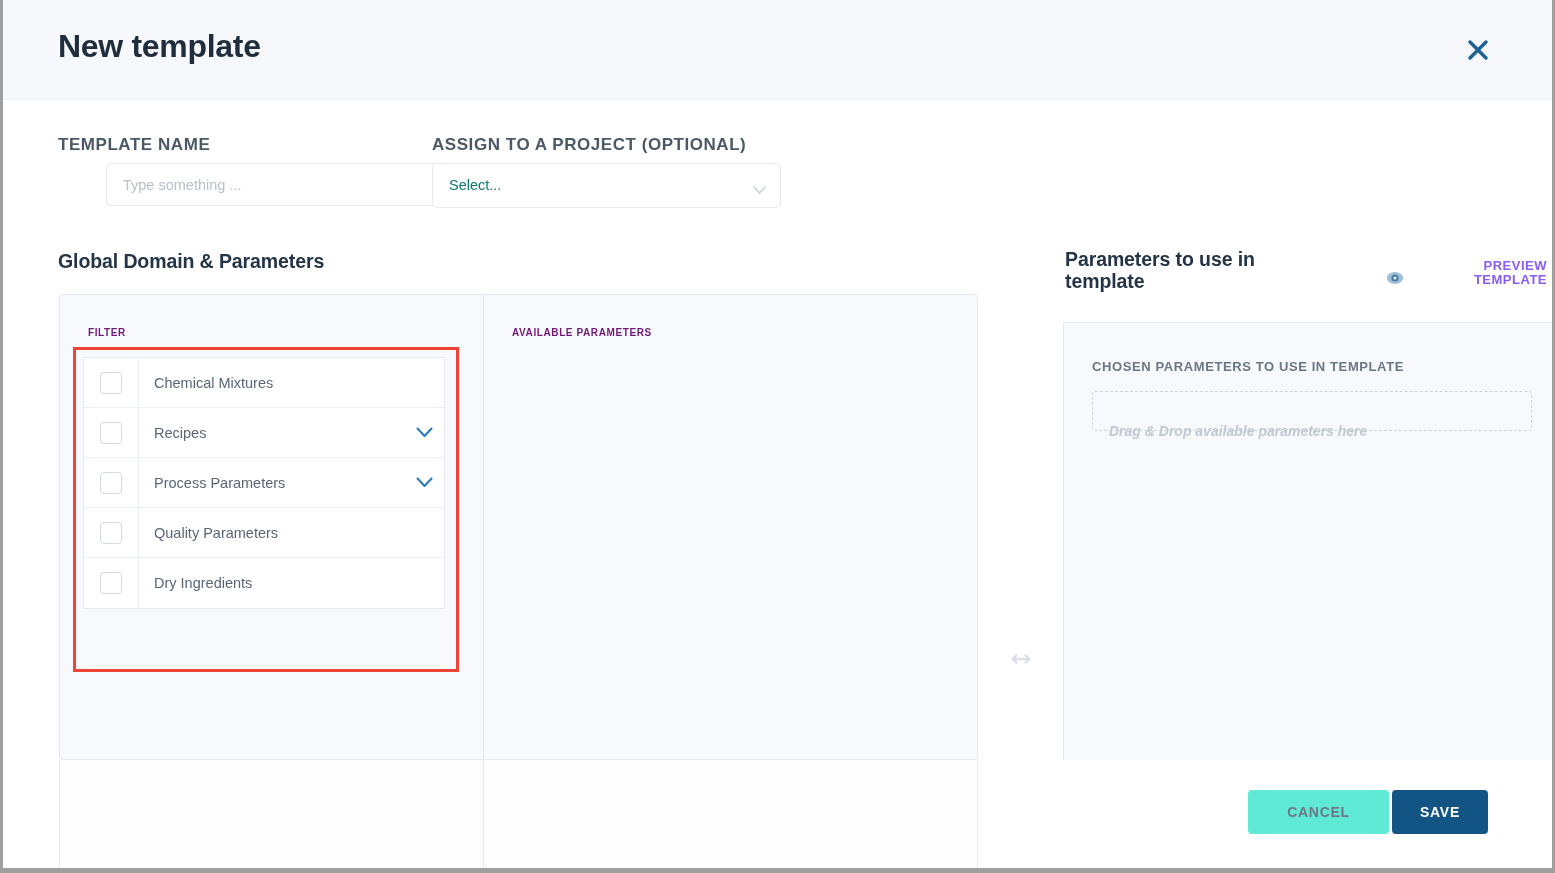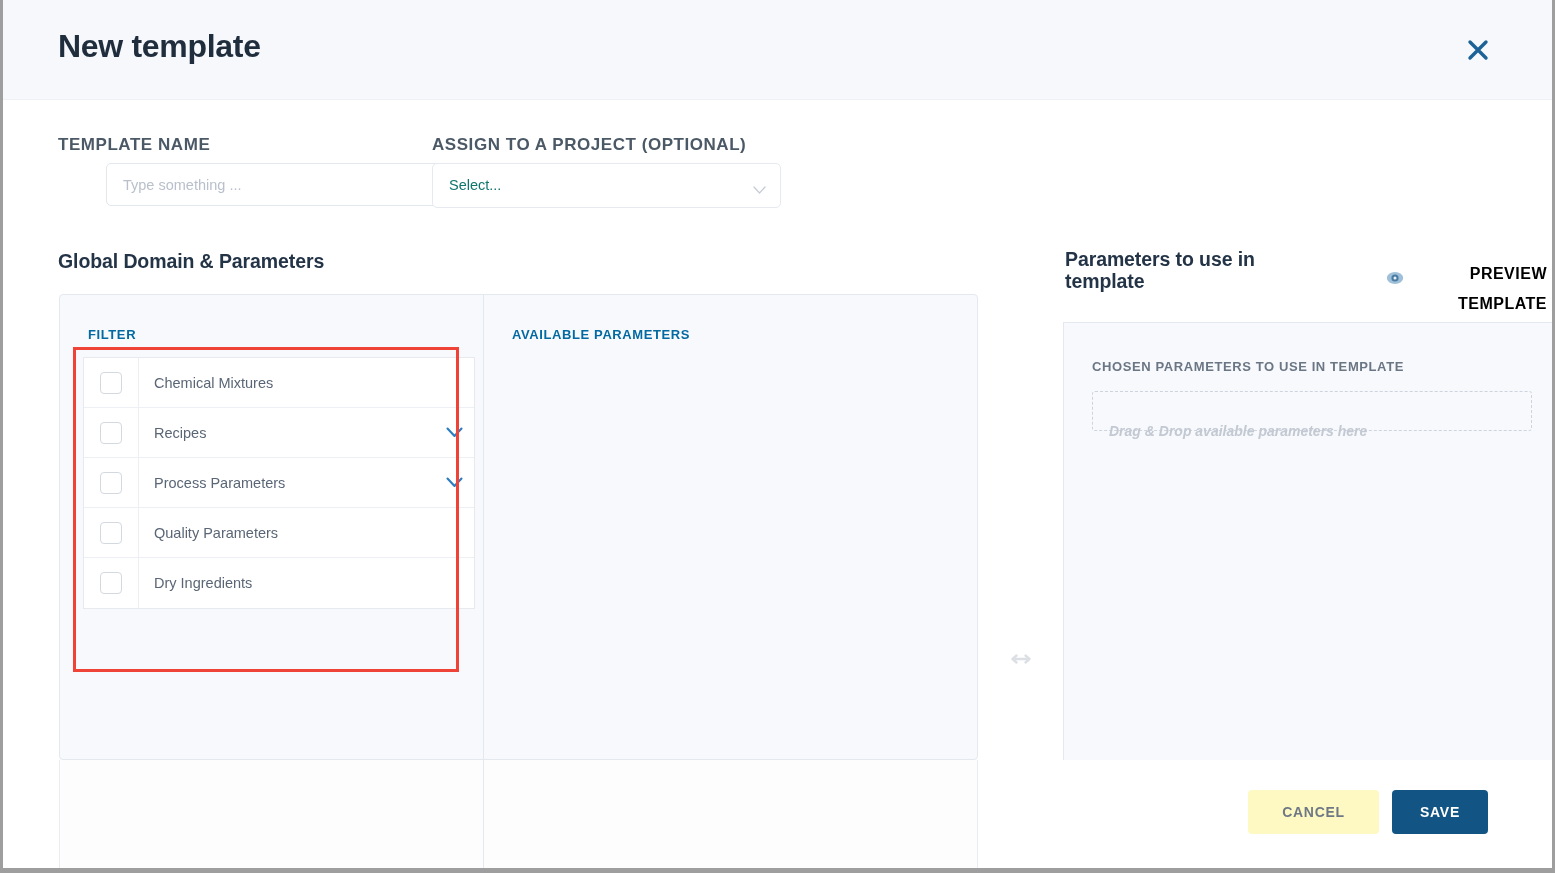--- a/index.html
+++ b/index.html
@@ -136,25 +136,25 @@
     width: 20px;
     height: 20px;
     cursor: pointer;
   }
   .preview-link {
     position: absolute;
     left: 1444px;
     top: 259px;
     width: 100px;
     text-align: right;
-    font-size: 16px;
+    font-size: 13px;
     font-weight: bold;
     letter-spacing: 0.5px;
-    color: #000000;
-    line-height: 30px;
+    color: #8b5cf6;
+    line-height: 14px;
     cursor: pointer;
   }
 
   
   .left-panel {
     position: absolute;
     left: 56px;
     top: 294px;
     width: 919px;
     height: 466px;
@@ -178,24 +178,24 @@
     position: absolute;
     left: 480px;
     top: 294px;
     width: 1px;
     height: 574px;
     background: #e4e8ef;
   }
 
   .col-head {
     position: absolute;
-    font-size: 13px;
+    font-size: 10px;
     font-weight: 600;
     letter-spacing: 0.6px;
-    color: #0369a1;
+    color: #701a75;
   }
   .head-filter { left: 85px; top: 327px; }
   .head-available { left: 509px; top: 327px; }
 
   
   .highlight-rect {
     position: absolute;
     left: 70px;
     top: 347px;
     width: 386px;
@@ -203,21 +203,21 @@
     box-sizing: border-box;
     border: 3px solid #f04337;
     pointer-events: none;
   }
 
   
   .filter-list {
     position: absolute;
     left: 80px;
     top: 357px;
-    width: 392px;
+    width: 362px;
     background: #ffffff;
     border: 1px solid #e6e9ee;
     box-sizing: border-box;
   }
   .filter-row {
     position: relative;
     height: 50px;
     box-sizing: border-box;
     border-bottom: 1px solid #eceff3;
     display: flex;
@@ -309,24 +309,24 @@
     font-weight: bold;
     color: #c3c9d2;
     margin-top: 40px;
   }
 
   
   .btn-cancel {
     position: absolute;
     left: 1245px;
     top: 790px;
-    width: 131px;
+    width: 141px;
     height: 44px;
     box-sizing: border-box;
-    background: #fef9c3;
+    background: #5eead4;
     border: none;
     border-radius: 4px;
     font-family: "Liberation Sans", sans-serif;
     font-size: 14px;
     font-weight: bold;
     letter-spacing: 0.7px;
     color: #6e7885;
     cursor: pointer;
   }
   .btn-save {

